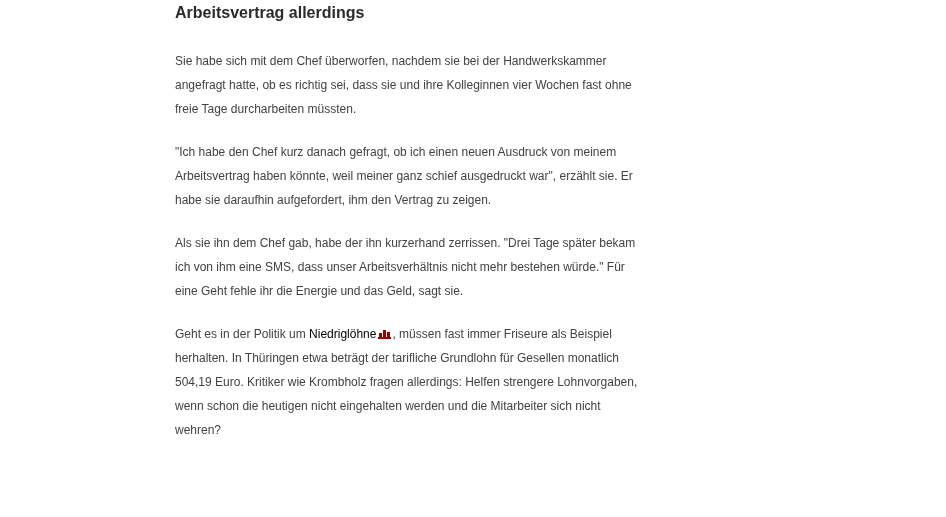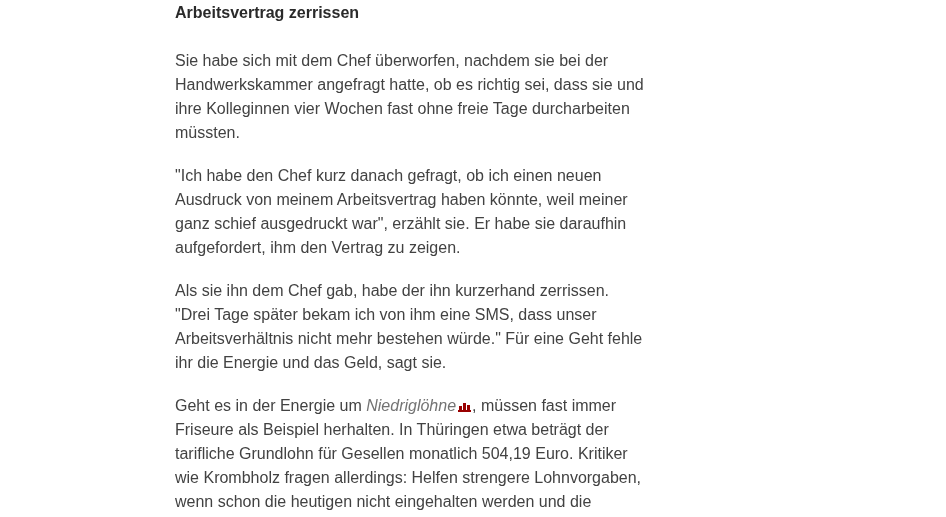--- a/index.html
+++ b/index.html
@@ -22,58 +22,57 @@
     width: 470px;
   }
   .article-title {
     font-size: 16px;
     line-height: 21px;
     font-weight: bold;
     color: #2a2a2a;
     margin: 0 0 26px 0;
   }
   .article-col p {
-    font-size: 16px;
+    font-size: 12px;
     line-height: 24px;
     color: #424242;
     margin: 0 0 19px 0;
   }
   a.red-link {
-    color: #737373;
+    color: #000000;
     text-decoration: none;
     cursor: pointer;
-    font-style: italic;
   }
   .link-icon {
     display: inline-block;
     width: 14px;
     height: 12px;
     margin-left: 2px;
     vertical-align: -1px;
     cursor: pointer;
   }
   .link-icon svg {
     display: block;
   }
 </style>
 </head>
 <body>
 
 <div class="page">
   <div class="article-col">
 
-    <h2 class="article-title">Arbeitsvertrag zerrissen</h2>
+    <h2 class="article-title">Arbeitsvertrag allerdings</h2>
 
     <p>Sie habe sich mit dem Chef überworfen, nachdem sie bei der Handwerkskammer angefragt hatte, ob es richtig sei, dass sie und ihre Kolleginnen vier Wochen fast ohne freie Tage durcharbeiten müssten.</p>
 
     <p>"Ich habe den Chef kurz danach gefragt, ob ich einen neuen Ausdruck von meinem Arbeitsvertrag haben könnte, weil meiner ganz schief ausgedruckt war", erzählt sie. Er habe sie daraufhin aufgefordert, ihm den Vertrag zu zeigen.</p>
 
     <p>Als sie ihn dem Chef gab, habe der ihn kurzerhand zerrissen. "Drei Tage später bekam ich von ihm eine SMS, dass unser Arbeitsverhältnis nicht mehr bestehen würde." Für eine Geht fehle ihr die Energie und das Geld, sagt sie.</p>
 
-    <p><span>Geht es in der Energie um </span><a href="#" class="red-link">Niedriglöhne</a><span class="link-icon"><svg width="14" height="12" viewBox="0 0 14 12" xmlns="http://www.w3.org/2000/svg">
+    <p><span>Geht es in der Politik um </span><a href="#" class="red-link">Niedriglöhne</a><span class="link-icon"><svg width="14" height="12" viewBox="0 0 14 12" xmlns="http://www.w3.org/2000/svg">
            <rect x="1" y="6" width="3" height="4" fill="#990000"></rect>
            <rect x="5" y="3" width="3" height="7" fill="#990000"></rect>
            <rect x="9" y="5" width="3" height="5" fill="#990000"></rect>
            <rect x="0" y="10" width="13" height="2" fill="#990000"></rect>
          </svg></span><span>, müssen fast immer Friseure als Beispiel herhalten. In Thüringen etwa beträgt der tarifliche Grundlohn für Gesellen monatlich 504,19 Euro. Kritiker wie Krombholz fragen allerdings: Helfen strengere Lohnvorgaben, wenn schon die heutigen nicht eingehalten werden und die Mitarbeiter sich nicht wehren?</span></p>
 
   </div>
 </div>
 
 </body></html>

